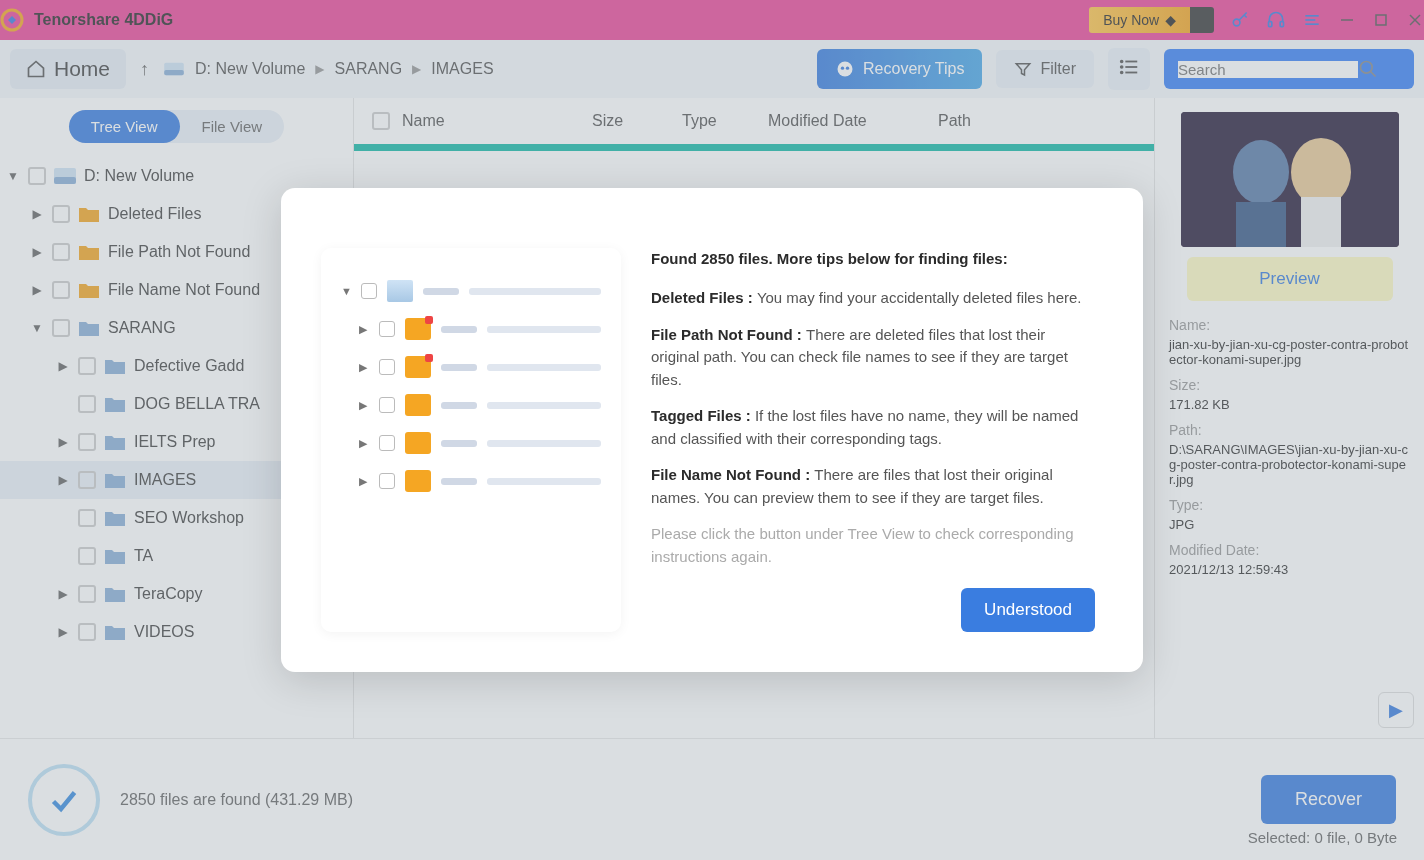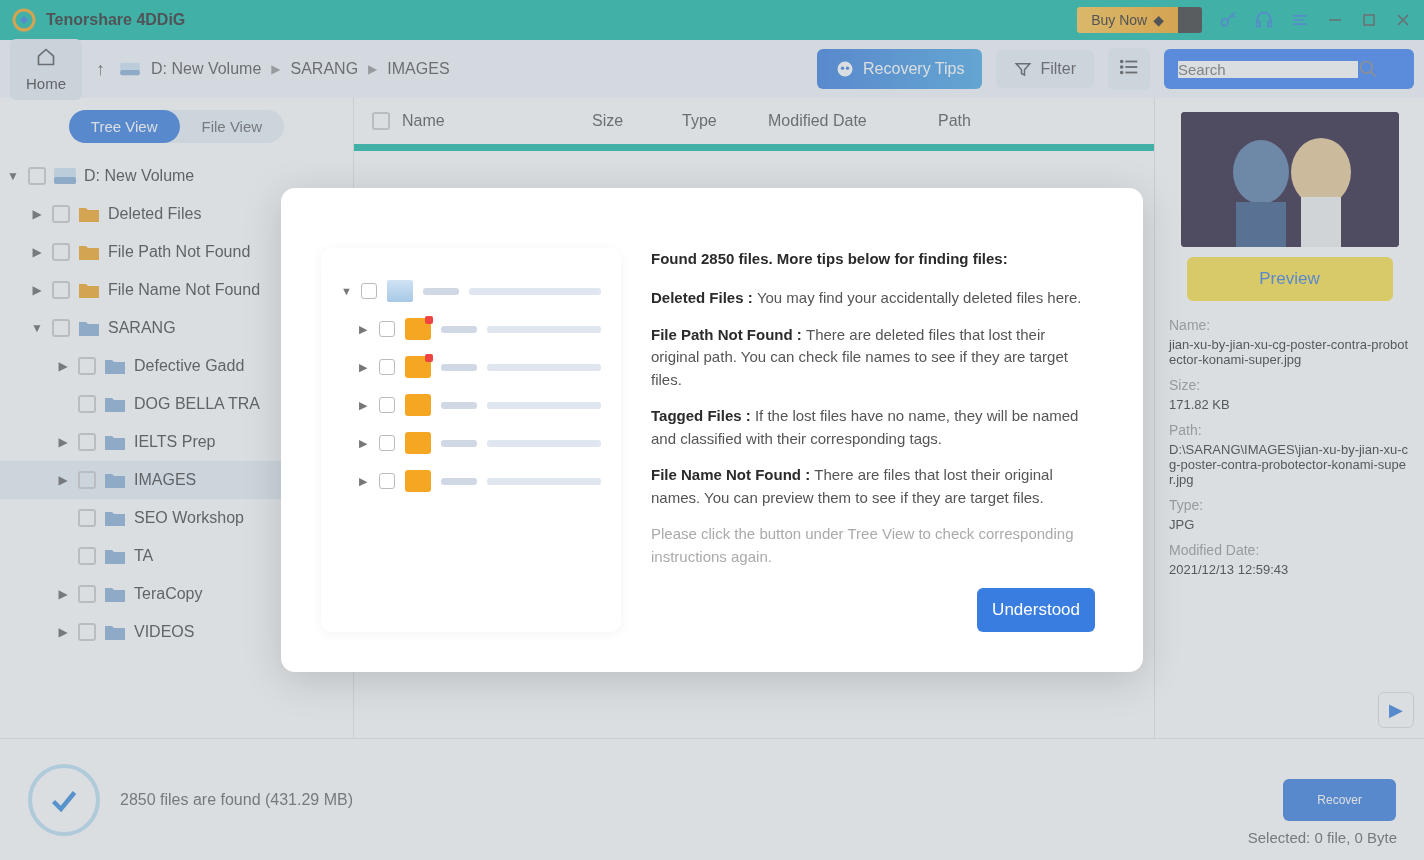--- a/index.html
+++ b/index.html
@@ -1,30 +1,30 @@
 <!DOCTYPE html>
 <html><head>
 <meta charset="utf-8">
 <style>
 * { box-sizing: border-box; margin: 0; padding: 0; font-family: -apple-system, BlinkMacSystemFont, "Segoe UI", Arial, sans-serif; }
 body { width: 1424px; height: 860px; background: #f0f0f0; overflow: hidden; position: relative; }
 
 
-.titlebar { height: 40px; display: flex; align-items: center; padding: 0 12px; background: #14b8a6; justify-content: space-between; gap: 14px; }
+.titlebar { height: 40px; display: flex; align-items: center; padding: 0 0; background: #ec4899; justify-content: space-between; gap: 14px; }
 .titlebar-left { display: flex; align-items: center; gap: 10px; }
 .app-logo { width: 24px; height: 24px; display: flex; align-items: center; justify-content: center; }
 .app-title { font-size: 16px; font-weight: 600; color: #2b2b2b; }
 .titlebar-right { display: flex; align-items: center; gap: 16px; }
 .buy-now { background: linear-gradient(90deg, #ffc54a, #f5a623); padding: 5px 14px; border-radius: 3px; font-size: 14px; color: #2b2b2b; display: flex; align-items: center; gap: 6px; border-right: 24px solid #3a3a3a; }
 .win-icon { width: 20px; height: 20px; color: #3a6fb8; cursor: pointer; display:flex; align-items:center; justify-content:center;}
 .win-ctrl { width: 18px; height: 18px; color: #555; cursor: pointer; display:flex; align-items:center; justify-content:center;}
 
 
 .toolbar { height: 58px; display: flex; align-items: center; padding: 0 10px; gap: 14px; background: #f5f8fb;}
-.home-btn { background: #e7edf5; border-radius: 6px; padding: 8px 16px; display: flex; align-items: center; gap: 8px; font-size: 15px; color: #444; cursor: pointer; flex-direction: column;}
+.home-btn { background: #e7edf5; border-radius: 6px; padding: 8px 16px; display: flex; align-items: center; gap: 8px; font-size: 21px; color: #444; cursor: pointer;}
 .up-arrow { color: #666; font-size: 18px; cursor: pointer; }
 .breadcrumb { display: flex; align-items: center; gap: 10px; font-size: 16px; color: #555; }
 .breadcrumb-chevron { color: #999; font-size: 12px; }
 .drive-icon-sm { width: 22px; height: 16px; }
 .toolbar-spacer { flex: 1; }
 .recovery-tips-btn { background: linear-gradient(90deg, #3a7de0, #4aa8e8); color: #fff; padding: 10px 18px; border-radius: 6px; display: flex; align-items: center; gap: 8px; font-size: 16px; cursor:pointer;}
 .filter-btn { background: #eaf0f7; padding: 10px 18px; border-radius: 6px; display: flex; align-items: center; gap: 8px; font-size: 16px; color: #555; cursor:pointer;}
 .list-icon-btn { background: #eaf0f7; padding: 8px 10px; border-radius: 6px; color: #555; cursor:pointer;}
 .search-box { flex: 0 0 250px; background: #3b82f6; border: none; border-radius: 6px; padding: 10px 14px; font-size: 15px; color: #888; display: flex; align-items: center; justify-content: flex-start;}
 .search-box input { border: none; outline: none; font-size: 15px; color: #555; width: 180px; }
@@ -54,51 +54,51 @@
 .file-header .tree-checkbox { margin-right: 12px;}
 .col-name { flex: 0 0 190px; }
 .col-size { flex: 0 0 90px; }
 .col-type { flex: 0 0 86px; }
 .col-mod { flex: 0 0 170px; }
 .col-path { flex: 1; }
 
 
 .preview-panel { width: 270px; border-left: 1px solid #e5e5e5; padding: 14px; overflow: hidden; position: relative;}
 .preview-img { width: 218px; height: 135px; background: linear-gradient(135deg, #2a1f3d, #4a2b3d); border-radius: 4px; margin: 0 auto 10px; position:relative; overflow:hidden;}
-.preview-btn { display: block; width: 206px; margin: 0 auto 16px; background: #fde047; color: #3a7de0; border: none; padding: 12px 0; border-radius: 6px; font-size: 17px; cursor:pointer;}
+.preview-btn { display: block; width: 206px; margin: 0 auto 16px; background: #fef9c3; color: #3a7de0; border: none; padding: 12px 0; border-radius: 6px; font-size: 17px; cursor:pointer;}
 .meta-label { font-size: 14px; color: #999; margin-top: 10px; }
 .meta-value { font-size: 13px; color: #333; margin-top: 4px; word-break: break-all;}
 .collapse-btn { position: absolute; bottom: 10px; right: 10px; background: #fff; border: 1px solid #ddd; border-radius: 6px; width: 36px; height: 36px; display:flex; align-items:center; justify-content:center; color:#3a7de0; font-size:18px; cursor:pointer;}
 
 
 .bottom-bar { height: 122px; background: #fff; border-top: 1px solid #e8e8e8; display: flex; align-items: center; padding: 0 28px; }
 .scan-icon { width: 72px; height: 72px; border-radius: 50%; border: 4px solid #bde0f5; display:flex; align-items:center; justify-content:center; margin-right: 20px;}
 .scan-text h3 { font-size: 20px; color: #333; margin-bottom: 4px; }
 .scan-text p { font-size: 16px; color: #666; }
 .bottom-spacer { flex: 1; }
-.recover-btn { background: #3a7de0; color: #fff; border: none; padding: 14px 34px; border-radius: 6px; font-size: 12px; cursor:pointer;}
+.recover-btn { background: #3a7de0; color: #fff; border: none; padding: 14px 34px; border-radius: 6px; font-size: 18px; cursor:pointer;}
 .selected-text { font-size: 15px; color: #666; position: absolute; right: 27px; bottom: 14px;}
 
 
 .overlay { position: absolute; inset: 0; background: rgba(150,160,170,0.35); display:flex; align-items:center; justify-content:center;}
 .modal { width: 862px; background: #fff; border-radius: 14px; padding: 60px 48px 40px 40px; display: flex; gap: 30px; box-shadow: 0 8px 40px rgba(0,0,0,0.15);}
 .modal-illus { width: 300px; background: #fff; border-radius: 10px; padding: 24px 20px; box-shadow: 0 2px 12px rgba(0,0,0,0.05); flex-shrink:0;}
 .illus-row { display: flex; align-items: center; gap: 10px; padding: 8px 0; }
 .illus-caret { width: 10px; font-size: 11px; color: #777;}
 .illus-check { width: 16px; height: 16px; border: 1.5px solid #bbb; border-radius: 3px;}
 .illus-icon { width: 26px; height: 22px; border-radius: 4px;}
 .illus-line1 { height: 7px; background: #d0d8e5; border-radius: 3px; width: 36px;}
 .illus-line2 { height: 7px; background: #e0e6ef; border-radius: 3px; flex:1;}
 .illus-indent { padding-left: 18px;}
 .modal-content { flex: 1; }
 .modal-title { font-size: 15px; font-weight: 700; color: #2b2b2b; line-height: 1.4; margin-bottom: 18px;}
 .modal-para { font-size: 15px; color: #555; line-height: 1.5; margin-bottom: 14px;}
 .modal-para b { color: #2b2b2b; }
 .modal-hint { font-size: 15px; color: #aaa; line-height: 1.5; margin-bottom: 20px;}
-.modal-btn { float: right; background: #3a7de0; color: #fff; border: none; padding: 12px 15px; border-radius: 6px; font-size: 17px; cursor:pointer;}
+.modal-btn { float: right; background: #3a7de0; color: #fff; border: none; padding: 12px 23px; border-radius: 6px; font-size: 17px; cursor:pointer;}
 
 
 .f-orange { background: #f5a623; border-radius: 3px;}
 .f-orange-del { background: #f5a623; border-radius: 3px; position:relative;}
 .f-orange-del::after { content:''; position:absolute; top:-2px; right:-2px; width:8px; height:8px; background:#e44; border-radius:2px;}
 .f-drive { background: linear-gradient(#cfe3f5, #a8c8e5); border-radius: 2px;}
 </style>
 </head>
 <body>
 

